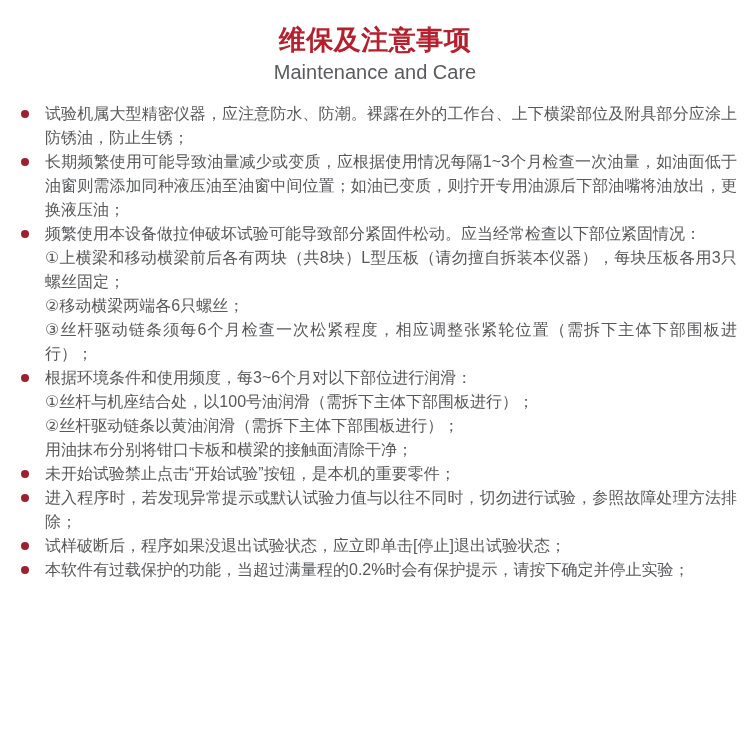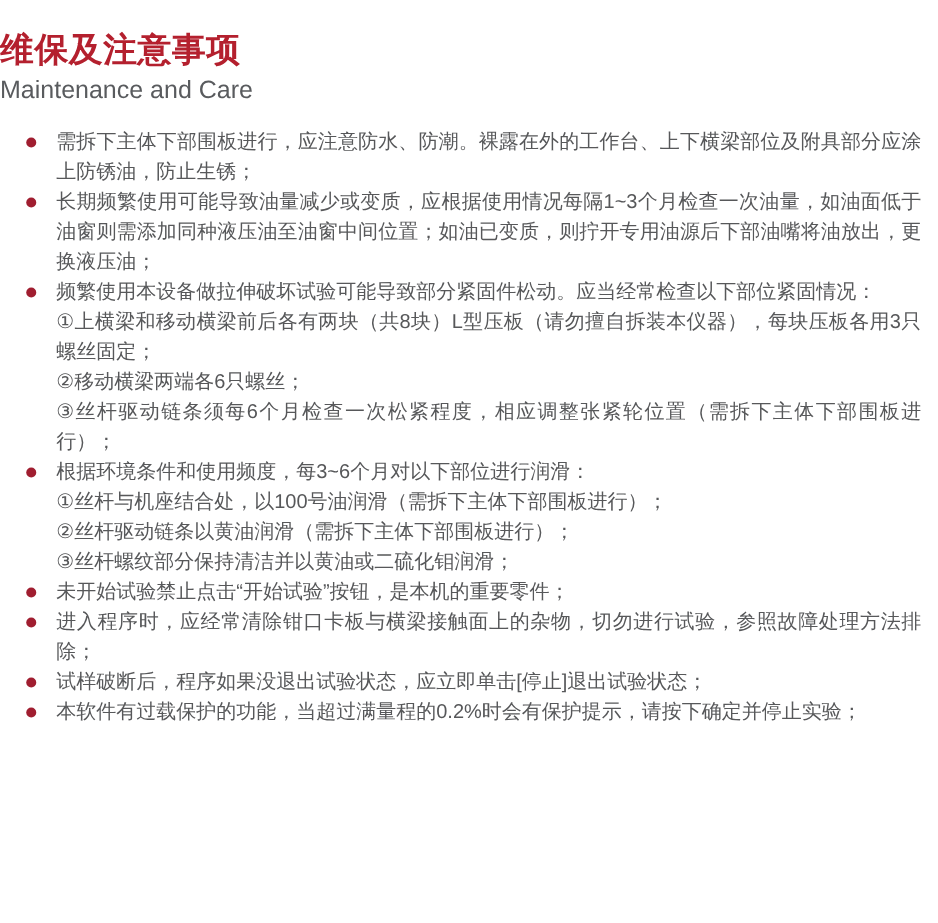--- a/index.html
+++ b/index.html
@@ -13,21 +13,21 @@
     overflow: hidden;
     font-family: "Liberation Sans", "DejaVu Sans", sans-serif;
   }
   .page {
     width: 750px;
     height: 738px;
     background: #ffffff;
     box-sizing: border-box;
   }
   .header {
-    text-align: left;
+    text-align: center;
     padding-top: 24px;
   }
   .title {
     font-size: 27px;
     line-height: 32px;
     font-weight: 800;
     color: #b4202e;
     letter-spacing: 0.5px;
   }
   .subtitle {
@@ -66,21 +66,21 @@
 
 <div class="page">
   <div class="header">
     <div class="title">维保及注意事项</div>
     <div class="subtitle">Maintenance and Care</div>
   </div>
   <div class="notes-list">
       <div class="note-item">
         <span class="bullet"></span>
         <div class="note-content">
-          <div>需拆下主体下部围板进行，应注意防水、防潮。裸露在外的工作台、上下横梁部位及附具部分应涂上防锈油，防止生锈；</div>
+          <div>试验机属大型精密仪器，应注意防水、防潮。裸露在外的工作台、上下横梁部位及附具部分应涂上防锈油，防止生锈；</div>
         </div>
       </div>
       <div class="note-item">
         <span class="bullet"></span>
         <div class="note-content">
           <div>长期频繁使用可能导致油量减少或变质，应根据使用情况每隔1~3个月检查一次油量，如油面低于油窗则需添加同种液压油至油窗中间位置；如油已变质，则拧开专用油源后下部油嘴将油放出，更换液压油；</div>
         </div>
       </div>
       <div class="note-item">
         <span class="bullet"></span>
@@ -90,33 +90,33 @@
           <div>②移动横梁两端各6只螺丝；</div>
           <div>③丝杆驱动链条须每6个月检查一次松紧程度，相应调整张紧轮位置（需拆下主体下部围板进行）；</div>
         </div>
       </div>
       <div class="note-item">
         <span class="bullet"></span>
         <div class="note-content">
           <div>根据环境条件和使用频度，每3~6个月对以下部位进行润滑：</div>
           <div>①丝杆与机座结合处，以100号油润滑（需拆下主体下部围板进行）；</div>
           <div>②丝杆驱动链条以黄油润滑（需拆下主体下部围板进行）；</div>
-          <div>③丝杆螺纹部分保持清洁并以黄油或二硫化钼润滑；</div>
+          <div>用油抹布分别将钳口卡板和横梁的接触面清除干净；</div>
         </div>
       </div>
       <div class="note-item">
         <span class="bullet"></span>
         <div class="note-content">
           <div>未开始试验禁止点击“开始试验”按钮，是本机的重要零件；</div>
         </div>
       </div>
       <div class="note-item">
         <span class="bullet"></span>
         <div class="note-content">
-          <div>进入程序时，应经常清除钳口卡板与横梁接触面上的杂物，切勿进行试验，参照故障处理方法排除；</div>
+          <div>进入程序时，若发现异常提示或默认试验力值与以往不同时，切勿进行试验，参照故障处理方法排除；</div>
         </div>
       </div>
       <div class="note-item">
         <span class="bullet"></span>
         <div class="note-content">
           <div>试样破断后，程序如果没退出试验状态，应立即单击[停止]退出试验状态；</div>
         </div>
       </div>
       <div class="note-item">
         <span class="bullet"></span>

